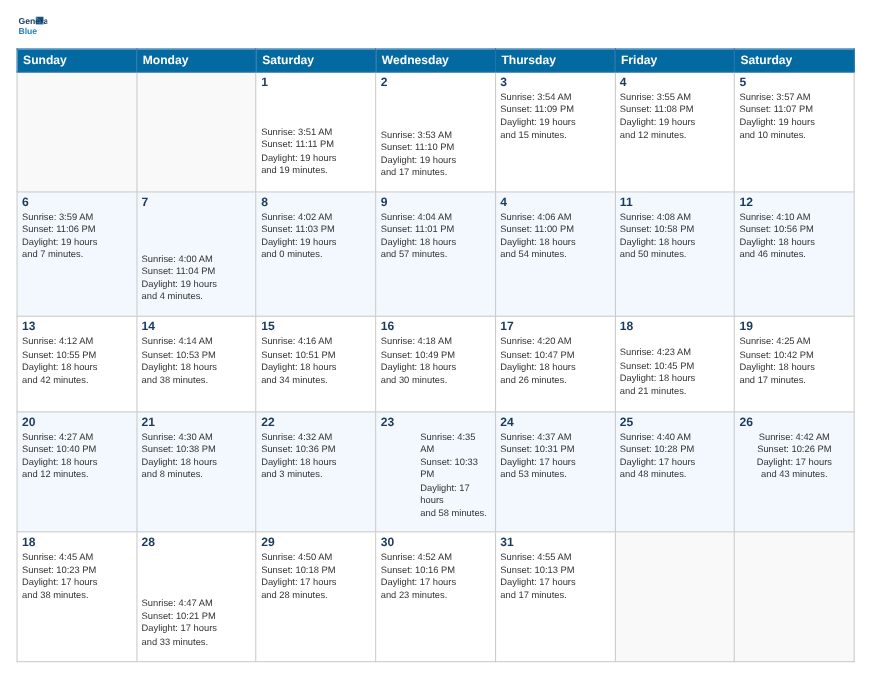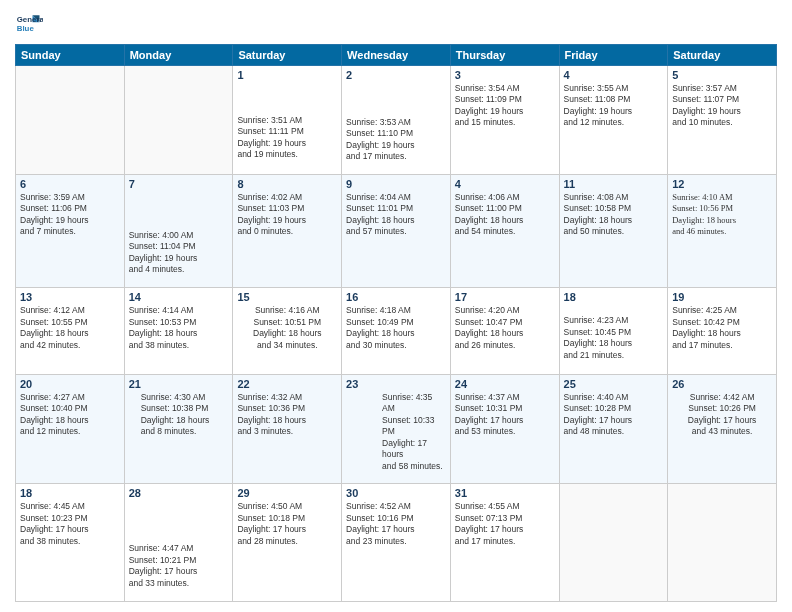--- a/index.html
+++ b/index.html
@@ -204,21 +204,21 @@
           </td>
           <td>
             <span class="day-num">11</span>
             <div class="day-info" style="white-space: pre-line;">Sunrise: 4:08 AM
 Sunset: 10:58 PM
 Daylight: 18 hours
 and 50 minutes.</div>
           </td>
           <td>
             <span class="day-num">12</span>
-            <div class="day-info" style="white-space: pre-line; font-family: Liberation Serif, serif;">Sunrise: 4:10 AM
+            <div class="day-info" style="white-space: pre-line;">Sunrise: 4:10 AM
 Sunset: 10:56 PM
 Daylight: 18 hours
 and 46 minutes.</div>
           </td>
         </tr>
         <tr>
           <td>
             <span class="day-num">13</span>
             <div class="day-info" style="white-space: pre-line;">Sunrise: 4:12 AM
 Sunset: 10:55 PM
@@ -227,21 +227,21 @@
           </td>
           <td>
             <span class="day-num">14</span>
             <div class="day-info" style="white-space: pre-line;">Sunrise: 4:14 AM
 Sunset: 10:53 PM
 Daylight: 18 hours
 and 38 minutes.</div>
           </td>
           <td>
             <span class="day-num">15</span>
-            <div class="day-info" style="white-space: pre-line; text-align: center;">Sunrise: 4:16 AM
+            <div class="day-info" style="white-space: pre-line;">Sunrise: 4:16 AM
 Sunset: 10:51 PM
 Daylight: 18 hours
 and 34 minutes.</div>
           </td>
           <td>
             <span class="day-num">16</span>
             <div class="day-info" style="white-space: pre-line;">Sunrise: 4:18 AM
 Sunset: 10:49 PM
 Daylight: 18 hours
 and 30 minutes.</div>
@@ -271,21 +271,21 @@
         <tr>
           <td>
             <span class="day-num">20</span>
             <div class="day-info" style="white-space: pre-line;">Sunrise: 4:27 AM
 Sunset: 10:40 PM
 Daylight: 18 hours
 and 12 minutes.</div>
           </td>
           <td>
             <span class="day-num">21</span>
-            <div class="day-info" style="white-space: pre-line; margin-left: 12px;">Sunrise: 4:30 AM
+            <div class="day-info" style="white-space: pre-line;">Sunrise: 4:30 AM
 Sunset: 10:38 PM
 Daylight: 18 hours
 and 8 minutes.</div>
           </td>
           <td>
             <span class="day-num">22</span>
             <div class="day-info" style="white-space: pre-line;">Sunrise: 4:32 AM
 Sunset: 10:36 PM
 Daylight: 18 hours
 and 3 minutes.</div>
@@ -344,21 +344,21 @@
           <td>
             <span class="day-num">30</span>
             <div class="day-info" style="white-space: pre-line;">Sunrise: 4:52 AM
 Sunset: 10:16 PM
 Daylight: 17 hours
 and 23 minutes.</div>
           </td>
           <td>
             <span class="day-num">31</span>
             <div class="day-info" style="white-space: pre-line;">Sunrise: 4:55 AM
-Sunset: 07:13 PM
+Sunset: 10:13 PM
 Daylight: 17 hours
 and 17 minutes.</div>
           </td>
           <td class="empty"></td>
           <td class="empty"></td>
         </tr>
       </tbody>
   </table>
 </div>
 

